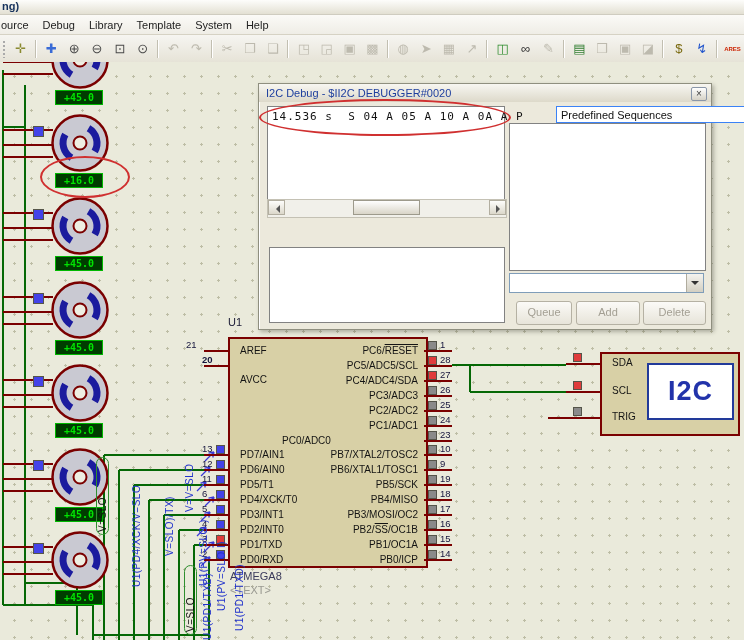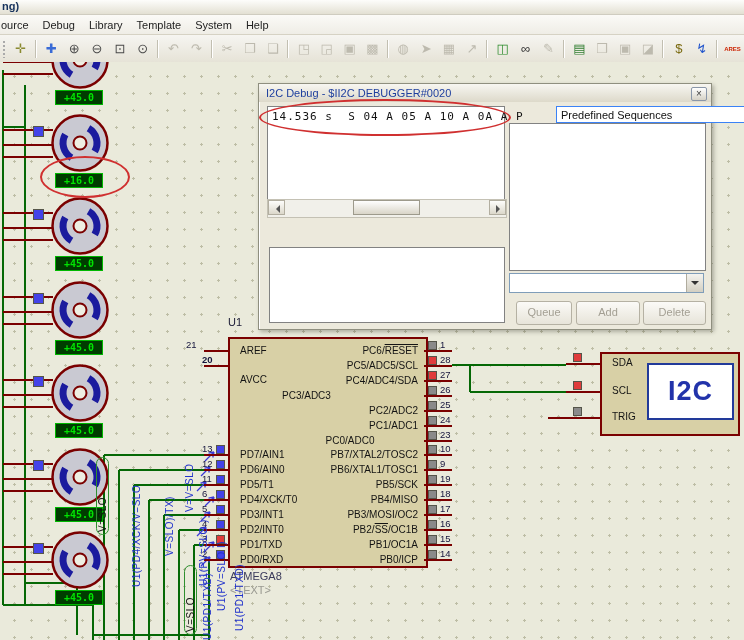--- a/index.html
+++ b/index.html
@@ -342,30 +342,30 @@
       <div class="sq gray" style="left: 428px; top: 279px;"></div>
       <div class="pin-label" style="left: 282px; top: 283px; width: 136px; text-align: right;"><span>PC6/</span><span class="ovl">RESET</span></div>
       <div class="pin-num" style="left: 440px; top: 292px;">28</div>
       <div class="sq red" style="left: 428px; top: 294px;"></div>
       <div class="pin-label" style="left: 282px; top: 298px; width: 136px; text-align: right;"><span>PC5/ADC5/SCL</span></div>
       <div class="pin-num" style="left: 440px; top: 307px;">27</div>
       <div class="sq red" style="left: 428px; top: 309px;"></div>
       <div class="pin-label" style="left: 282px; top: 313px; width: 136px; text-align: right;"><span>PC4/ADC4/SDA</span></div>
       <div class="pin-num" style="left: 440px; top: 322px;">26</div>
       <div class="sq gray" style="left: 428px; top: 324px;"></div>
-      <div class="pin-label" style="left: 282px; top: 328px; width: 136px; text-align: left;"><span>PC3/ADC3</span></div>
+      <div class="pin-label" style="left: 282px; top: 328px; width: 136px; text-align: right;"><span>PC3/ADC3</span></div>
       <div class="pin-num" style="left: 440px; top: 337px;">25</div>
       <div class="sq gray" style="left: 428px; top: 339px;"></div>
       <div class="pin-label" style="left: 282px; top: 343px; width: 136px; text-align: right;"><span>PC2/ADC2</span></div>
       <div class="pin-num" style="left: 440px; top: 352px;">24</div>
       <div class="sq gray" style="left: 428px; top: 354px;"></div>
       <div class="pin-label" style="left: 282px; top: 358px; width: 136px; text-align: right;"><span>PC1/ADC1</span></div>
       <div class="pin-num" style="left: 440px; top: 367px;">23</div>
       <div class="sq gray" style="left: 428px; top: 369px;"></div>
-      <div class="pin-label" style="left: 282px; top: 373px; width: 136px; text-align: center;"><span>PC0/ADC0</span></div>
+      <div class="pin-label" style="left: 282px; top: 373px; width: 136px; text-align: left;"><span>PC0/ADC0</span></div>
       <div class="pin-num" style="left: 202px; top: 381px;">13</div>
       <div class="sq blue" style="left: 216px; top: 383px;"></div>
       <div class="pin-label" style="left: 240px; top: 387px;"><span>PD7/AIN1</span></div>
       <div class="pin-num" style="left: 202px; top: 396px;">12</div>
       <div class="sq blue" style="left: 216px; top: 398px;"></div>
       <div class="pin-label" style="left: 240px; top: 402px;"><span>PD6/AIN0</span></div>
       <div class="pin-num" style="left: 202px; top: 411px;">11</div>
       <div class="sq blue" style="left: 216px; top: 413px;"></div>
       <div class="pin-label" style="left: 240px; top: 417px;"><span>PD5/T1</span></div>
       <div class="pin-num" style="left: 202px; top: 426px;">6</div>

